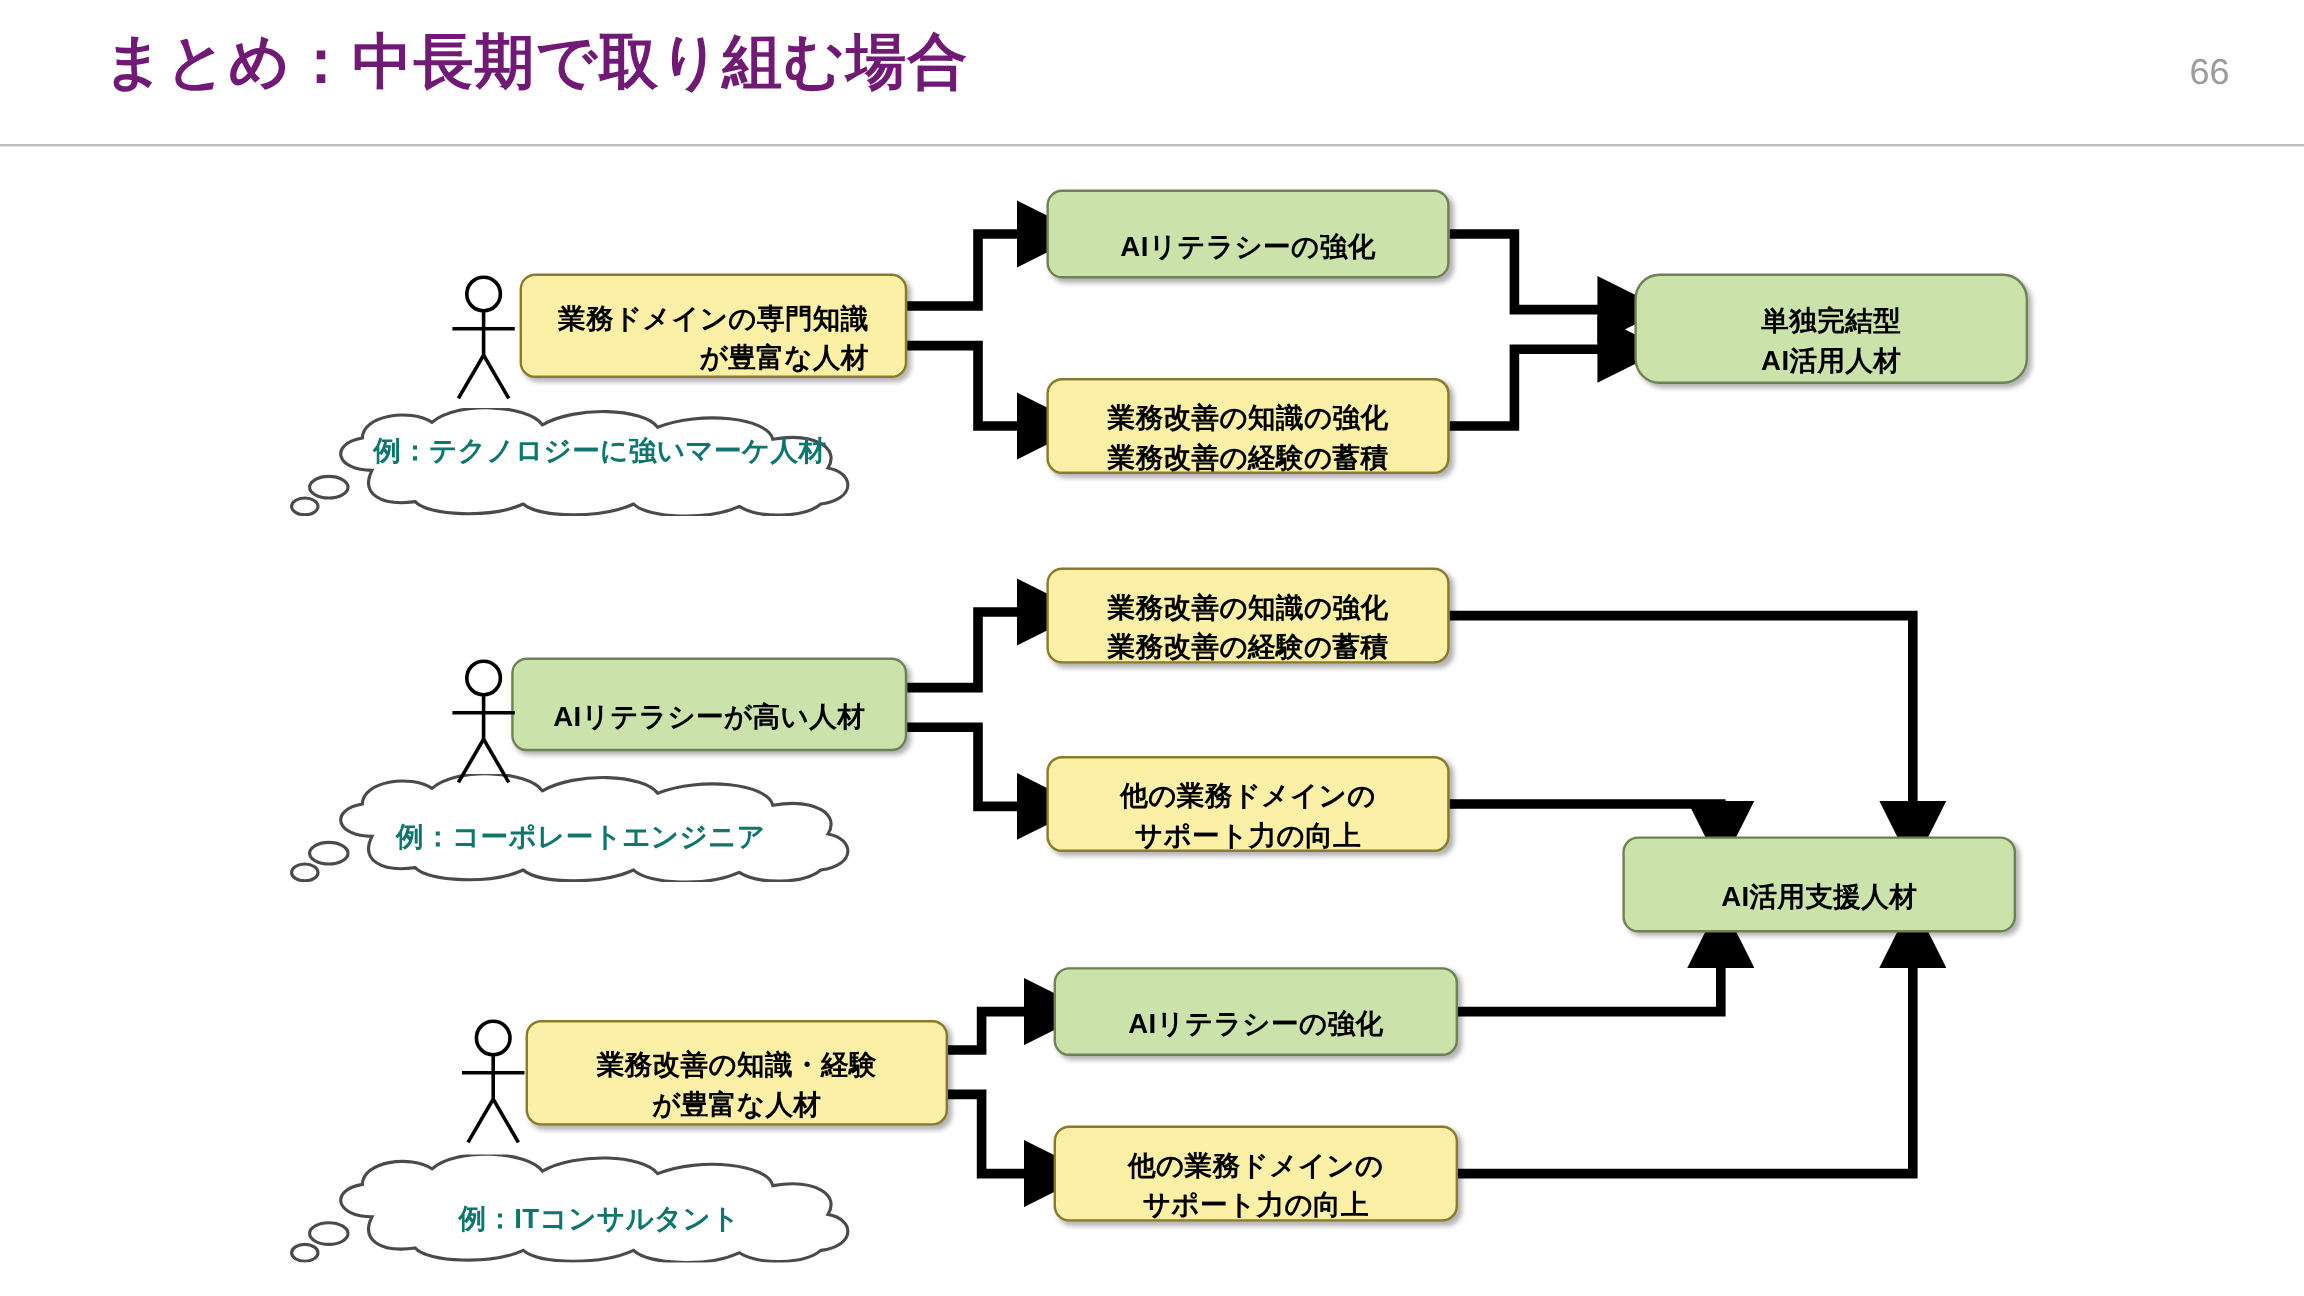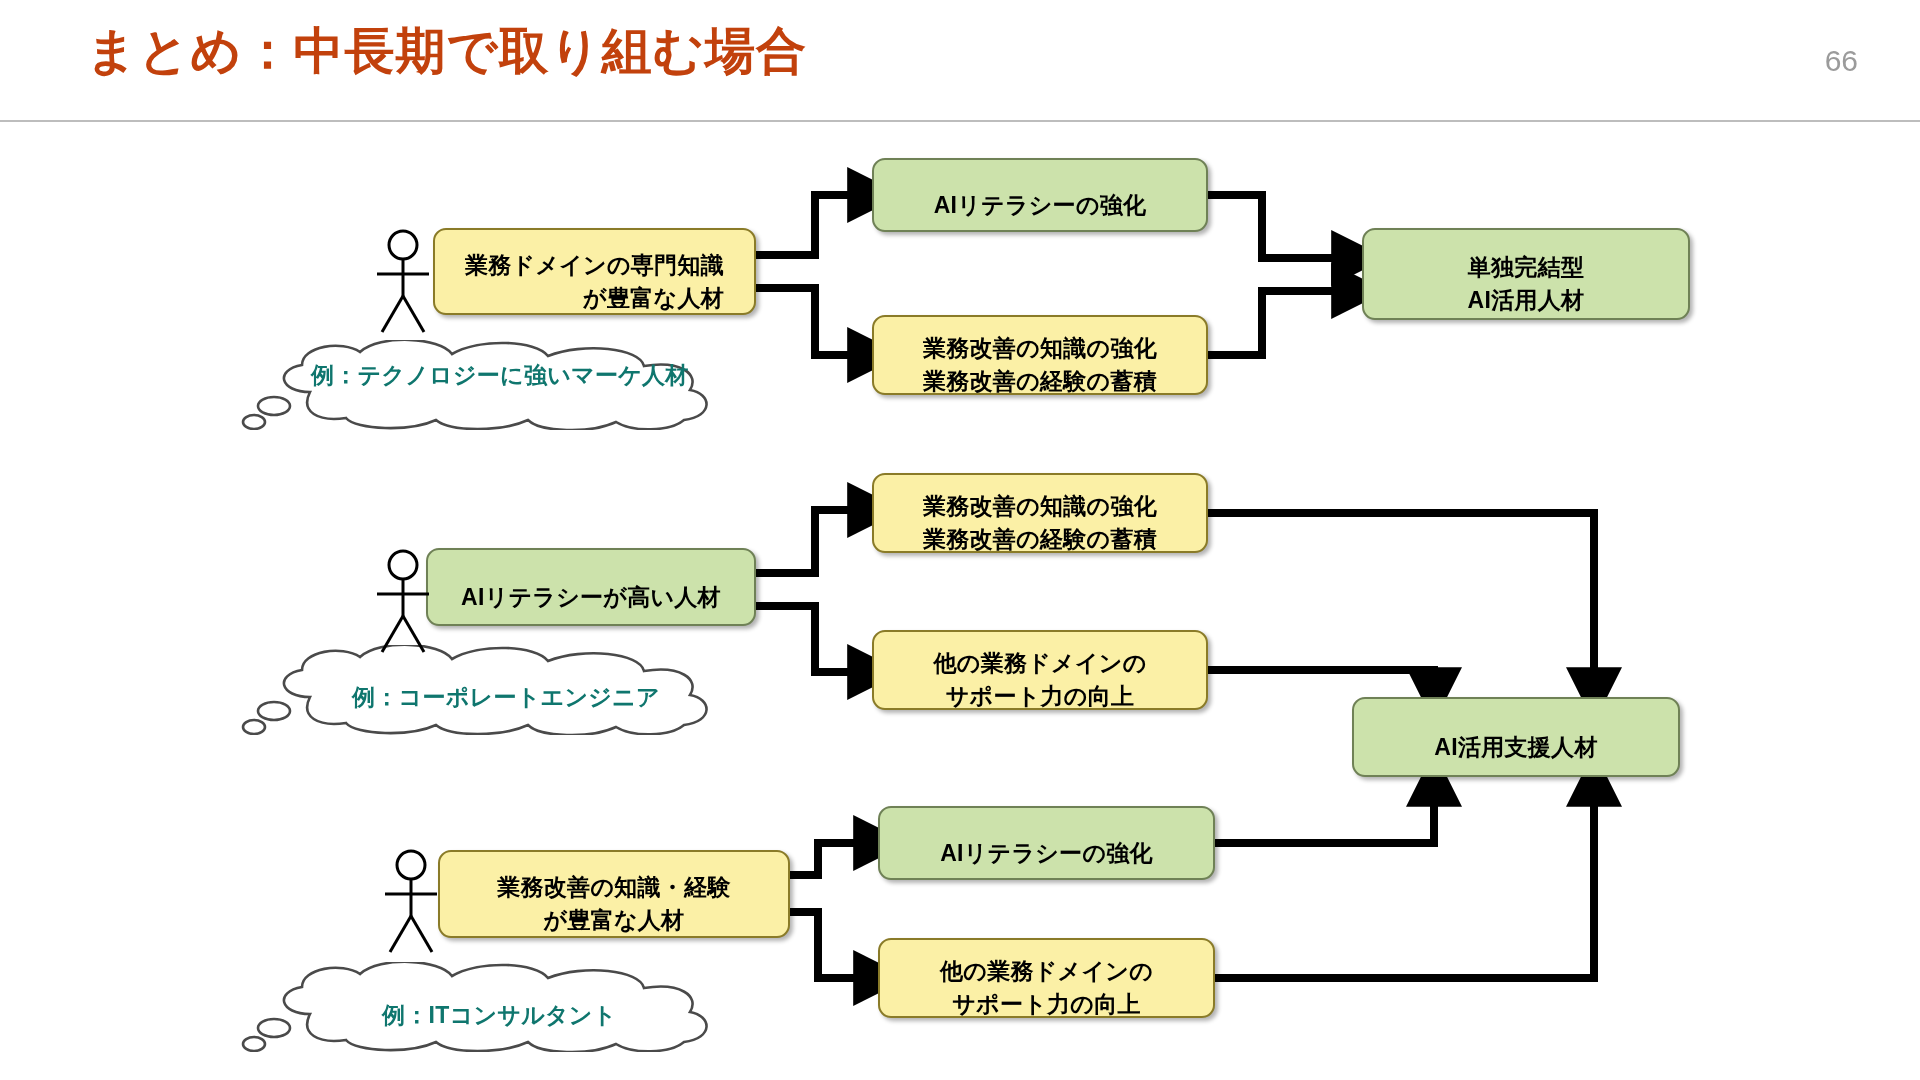--- a/index.html
+++ b/index.html
@@ -12,21 +12,21 @@
   #slide { position: relative; width: 1920px; height: 1080px; background: #fff; }
 
   
   .slide-header {
     position: absolute; left: 0; top: 0; width: 1920px; height: 122px;
     border-bottom: 2px solid #bdbdbd;
   }
   .slide-title {
     position: absolute; left: 86px; top: 18px;
     font-size: 50px; font-weight: bold; letter-spacing: 1px;
-    color: #c2410c; white-space: nowrap;
+    color: #701a75; white-space: nowrap;
   }
   .page-number {
     position: absolute; right: 62px; top: 44px;
     font-size: 30px; color: #9b9b9b; font-weight: 400;
   }
 
   
   #connectors {
     position: absolute; left: 0; top: 0; width: 1920px; height: 1080px;
     pointer-events: none;
@@ -136,21 +136,21 @@
     </div>
   </div>
 
   <div class="node yellow" style="left:872px; top:315px; width:336px; height:80px;">
     <div class="lines">
       <div>業務改善の知識の強化</div>
       <div>業務改善の経験の蓄積</div>
     </div>
   </div>
 
-  <div class="node green" style="left:1362px; top:228px; width:328px; height:92px;">
+  <div class="node green" style="left:1362px; top:228px; width:328px; height:92px;border-radius:21px;">
     <div class="lines">
       <div>単独完結型</div>
       <div>AI活用人材</div>
     </div>
   </div>
 
   <div class="person" style="left:370px; top:548px; width:66px; height:108px;">
     <svg viewBox="0 0 66 108" width="66" height="108">
       <circle cx="33" cy="17" r="14" fill="#fff" stroke="#000" stroke-width="3"></circle>
       <line x1="33" y1="31" x2="33" y2="68" stroke="#000" stroke-width="3"></line>
@@ -169,21 +169,21 @@
   <div class="cloud" style="left:240px; top:645px; width:560px; height:90px;">
     <svg viewBox="0 0 560 90" width="560" height="90">
       <path d="M70,52 C40,52 34,30 62,25 C62,6 102,0 120,12 C140,-6 200,-3 212,14
                C240,-2 296,0 308,16 C344,2 400,8 404,26 C440,20 460,34 450,50
                C472,54 474,76 444,80 C430,92 392,92 376,82 C350,94 300,92 288,80
                C262,92 210,92 196,80 C170,92 116,90 106,78 C78,82 60,72 70,52 Z" fill="#ffffff" stroke="#4a4a4a" stroke-width="2.6"></path>
       <ellipse cx="34" cy="66" rx="16" ry="9" fill="#fff" stroke="#4a4a4a" stroke-width="2.6"></ellipse>
       <ellipse cx="14" cy="82" rx="11" ry="7" fill="#fff" stroke="#4a4a4a" stroke-width="2.6"></ellipse>
     </svg>
   </div>
-  <div class="cloud-label" style="left:352px; top:682px;">例：コーポレートエンジニア</div>
+  <div class="cloud-label" style="left:330px; top:682px;">例：コーポレートエンジニア</div>
 
   <div class="node yellow" style="left:872px; top:473px; width:336px; height:80px;">
     <div class="lines">
       <div>業務改善の知識の強化</div>
       <div>業務改善の経験の蓄積</div>
     </div>
   </div>
 
   <div class="node yellow" style="left:872px; top:630px; width:336px; height:80px;">
     <div class="lines">

